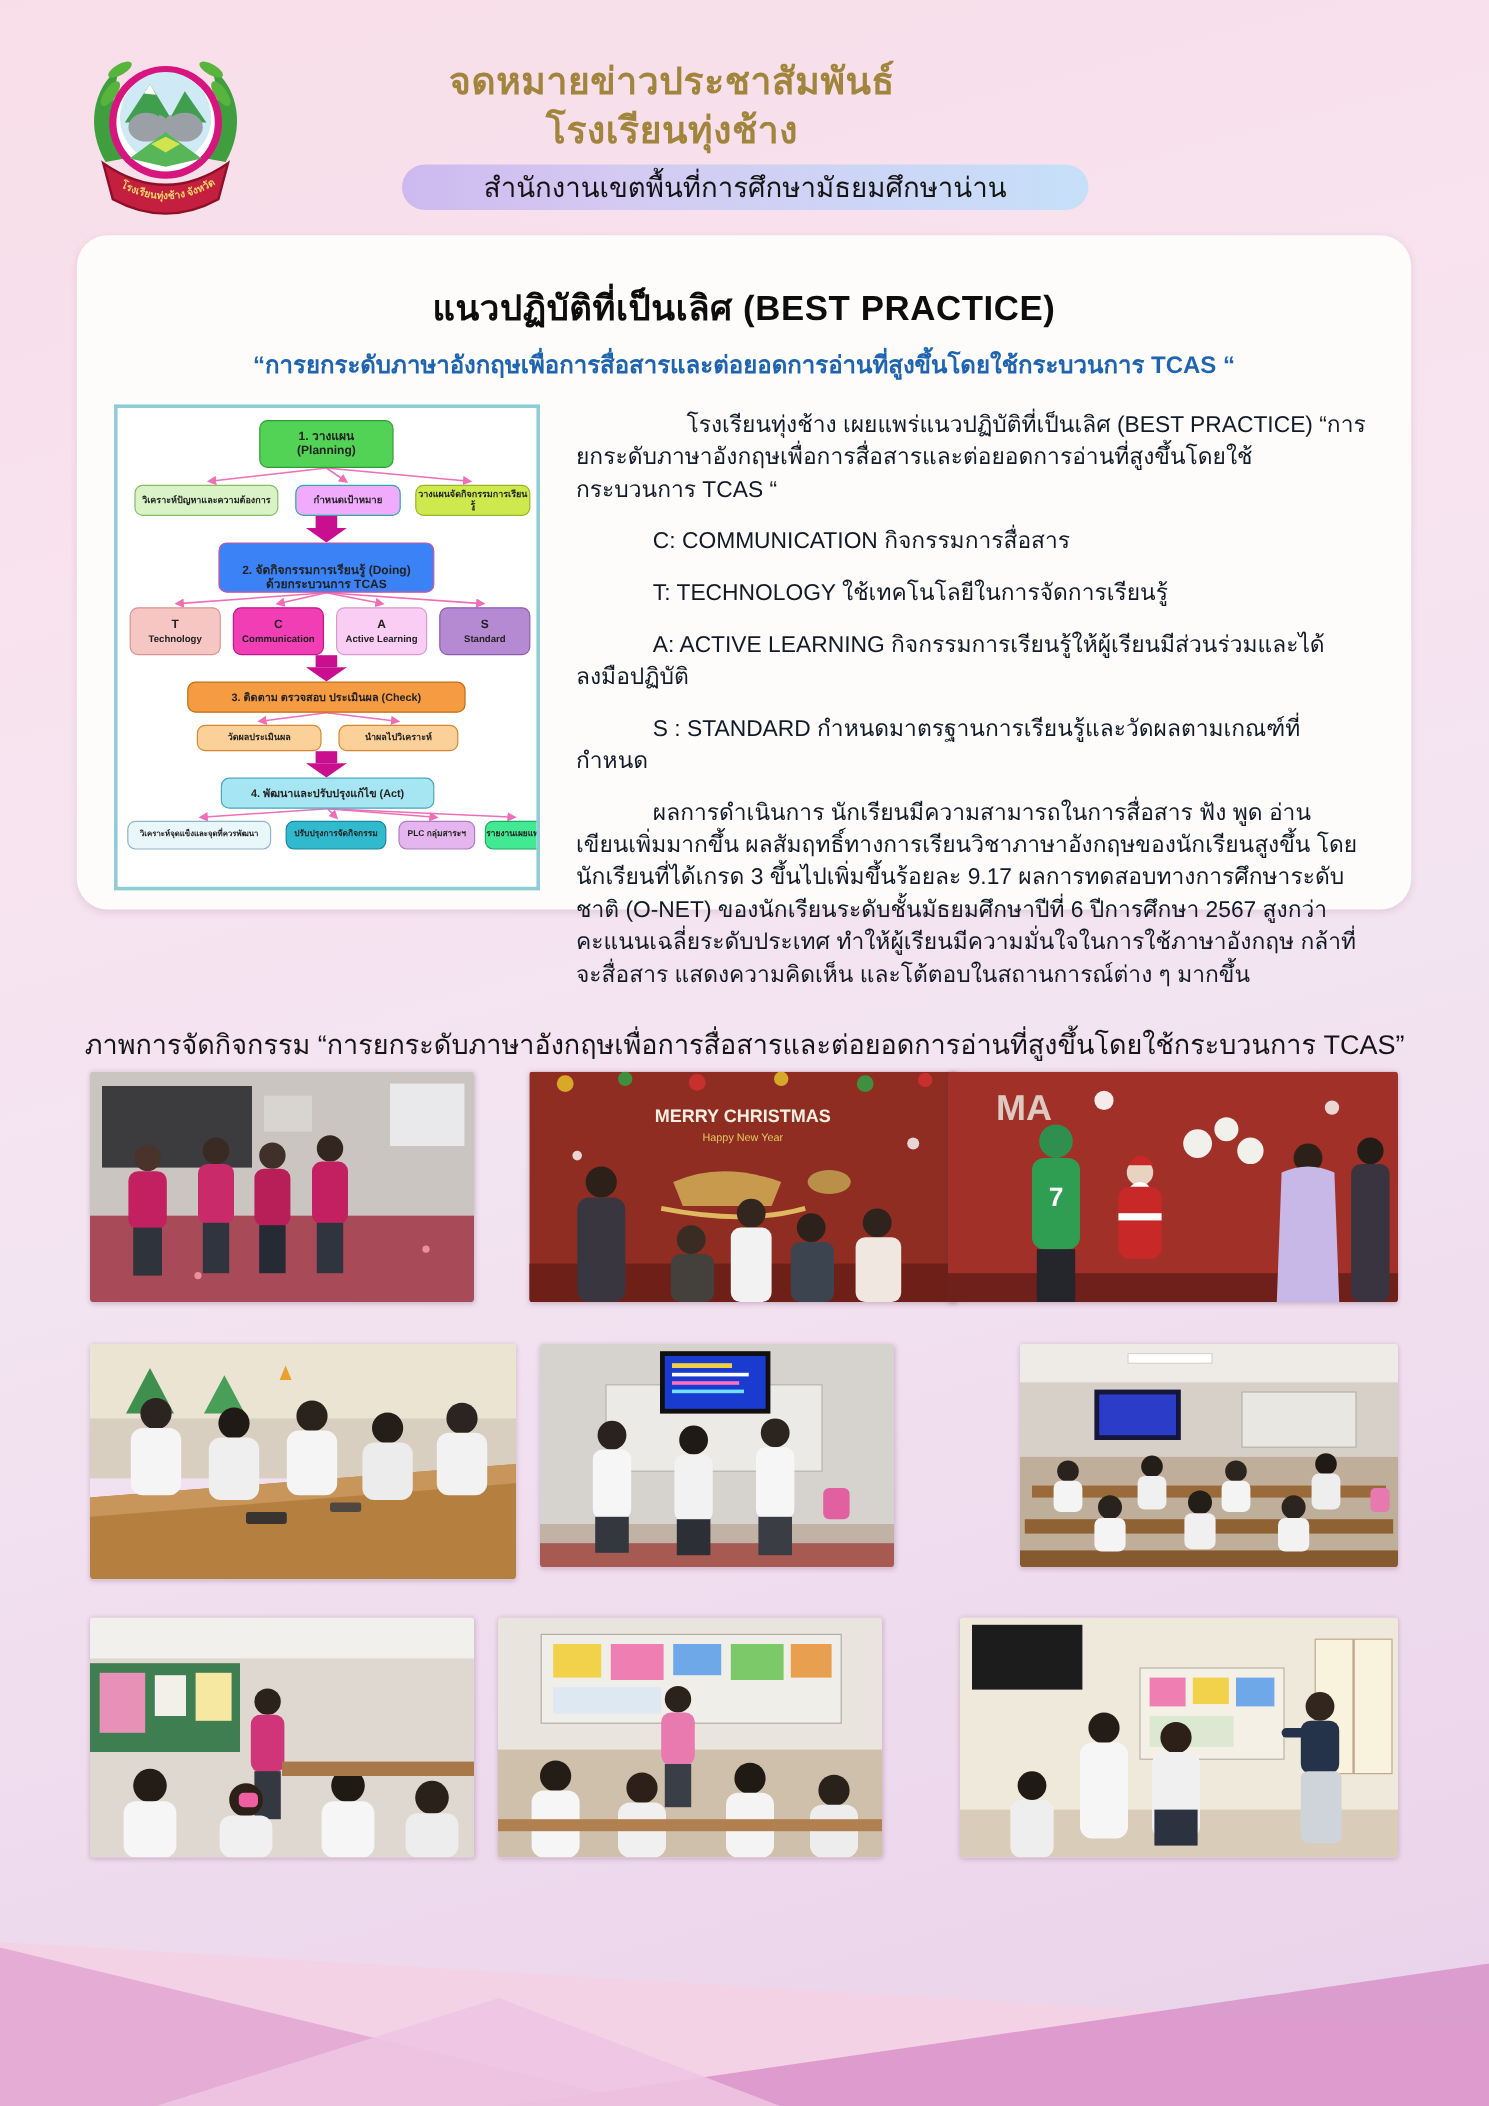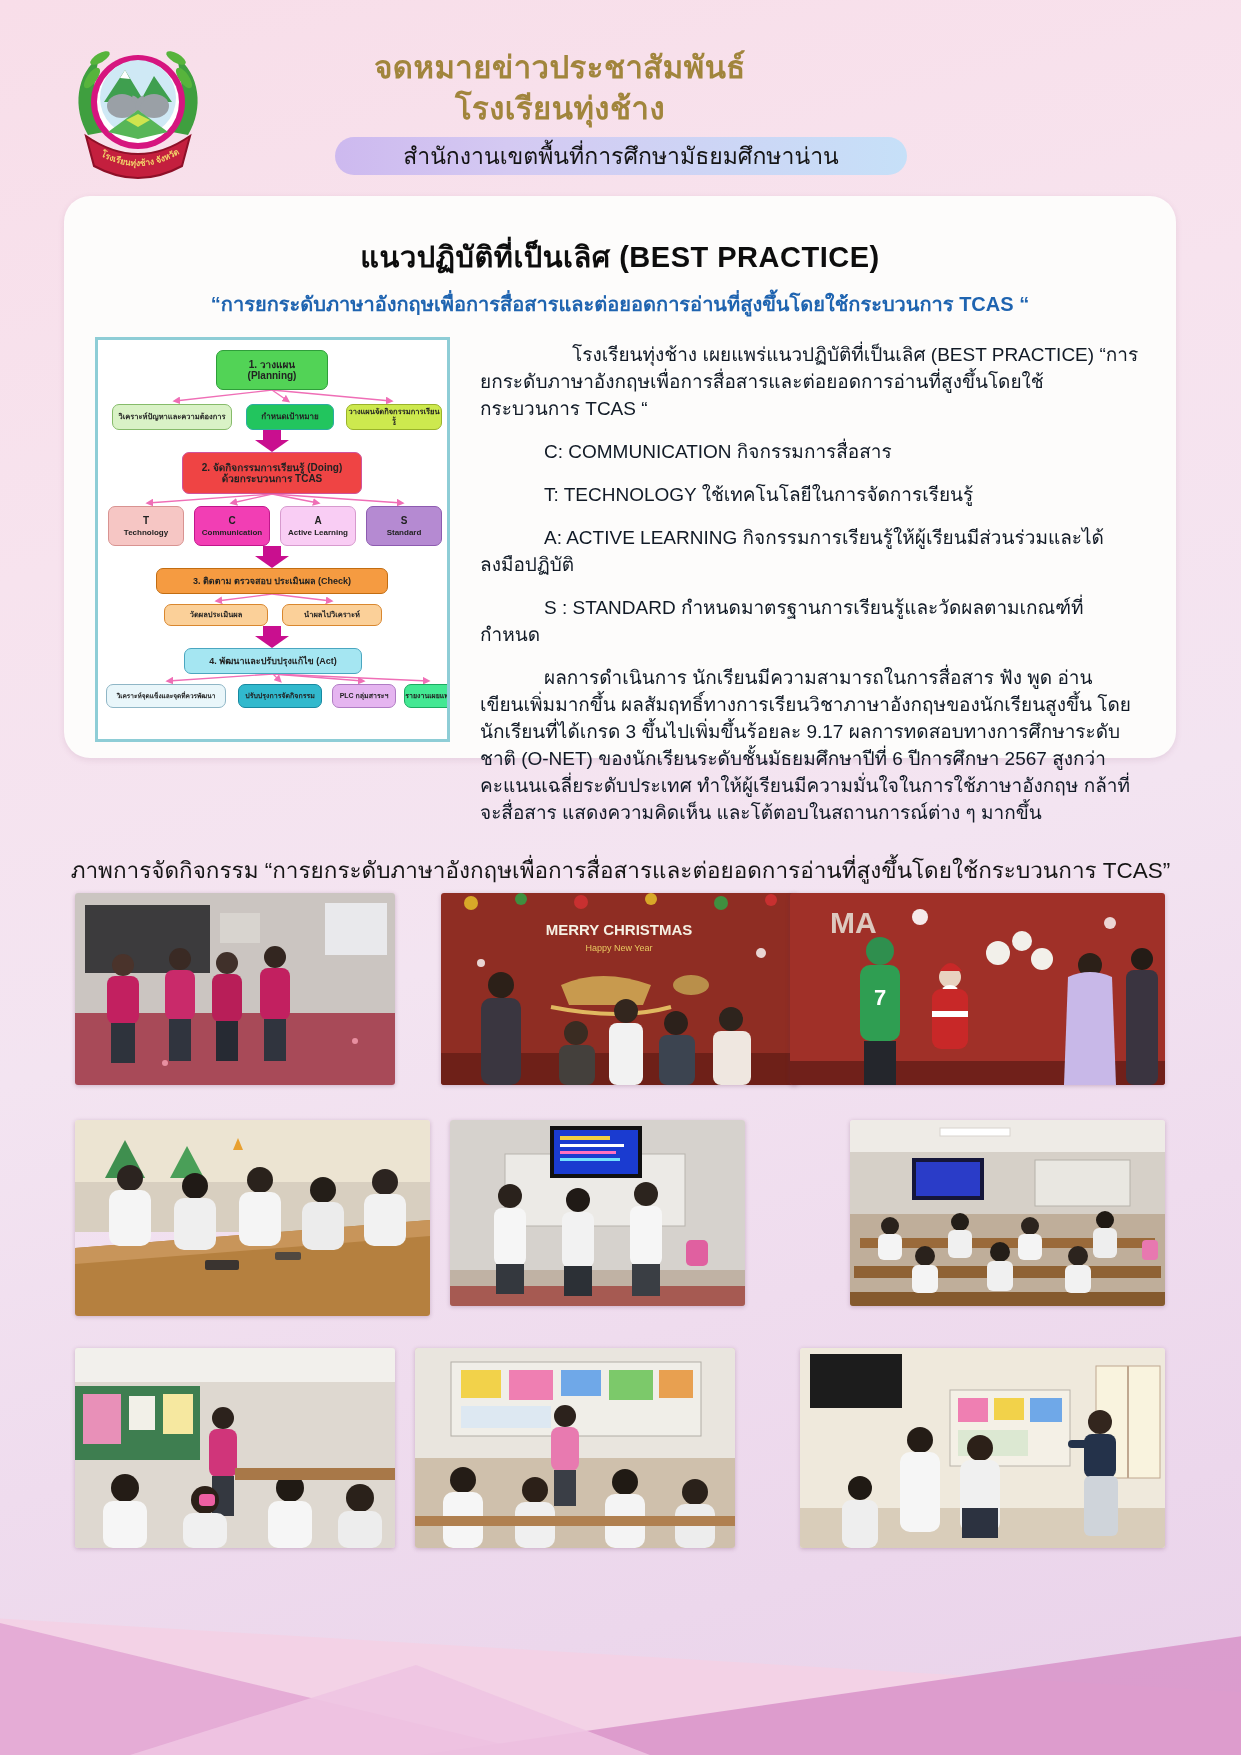--- a/index.html
+++ b/index.html
@@ -28,23 +28,23 @@
   
   .flowchart{position:absolute;left:31px;top:141px;width:355px;height:405px;background:#fff;
              border:3px solid #8ecdd6;box-sizing:border-box;}
   .fc-inner{position:relative;width:349px;height:399px;overflow:hidden;}
   .fc-lines{position:absolute;left:0;top:0;}
   .node{position:absolute;border-radius:7px;border:1.5px solid rgba(60,30,60,.35);
         display:flex;flex-direction:column;align-items:center;justify-content:center;
         text-align:center;font-weight:bold;color:#222;box-sizing:border-box;line-height:1.15;}
   .n-step1{left:118px;top:10px;width:112px;height:40px;background:#52d356;border-color:#2f9e3a;font-size:10px;}
   .n-s1a{left:14px;top:64px;width:120px;height:26px;background:#d9f2c6;border-color:#86bb6a;font-size:7.5px;}
-  .n-s1b{left:148px;top:64px;width:88px;height:26px;background:#22c55e;border-color:#2aada0;font-size:8px;}
+  .n-s1b{left:148px;top:64px;width:88px;height:26px;background:#f0abfc;border-color:#2aada0;font-size:8px;}
   .n-s1c{left:248px;top:64px;width:96px;height:26px;background:#cdE94e;border-color:#9ab32a;font-size:7.5px;}
-  .n-step2{left:84px;top:112px;width:180px;height:42px;background:#ef4444;border-color:#cf539c;font-size:10px;}
+  .n-step2{left:84px;top:112px;width:180px;height:42px;background:#3b82f6;border-color:#cf539c;font-size:10px;justify-content:flex-end;}
   .n-t{left:10px;top:166px;width:76px;height:40px;background:#f6c6c4;border-color:#d89391;}
   .n-c{left:96px;top:166px;width:76px;height:40px;background:#f23eb4;border-color:#c1168c;}
   .n-a{left:182px;top:166px;width:76px;height:40px;background:#f9cdf4;border-color:#d79ace;}
   .n-s{left:268px;top:166px;width:76px;height:40px;background:#b58ad2;border-color:#8d5bb0;}
   .n-letter{font-size:10px;font-weight:bold;}
   .n-word{font-size:8px;font-weight:600;margin-top:2px;}
   .n-step3{left:58px;top:228px;width:232px;height:26px;background:#f59b41;border-color:#c26d12;font-size:9px;}
   .n-s3a{left:66px;top:264px;width:104px;height:22px;background:#fbd099;border-color:#d9872f;font-size:7.5px;}
   .n-s3b{left:184px;top:264px;width:100px;height:22px;background:#fbd099;border-color:#d9872f;font-size:7.5px;}
   .n-step4{left:86px;top:308px;width:178px;height:26px;background:#a5e6f2;border-color:#4aa6c0;font-size:9px;}

